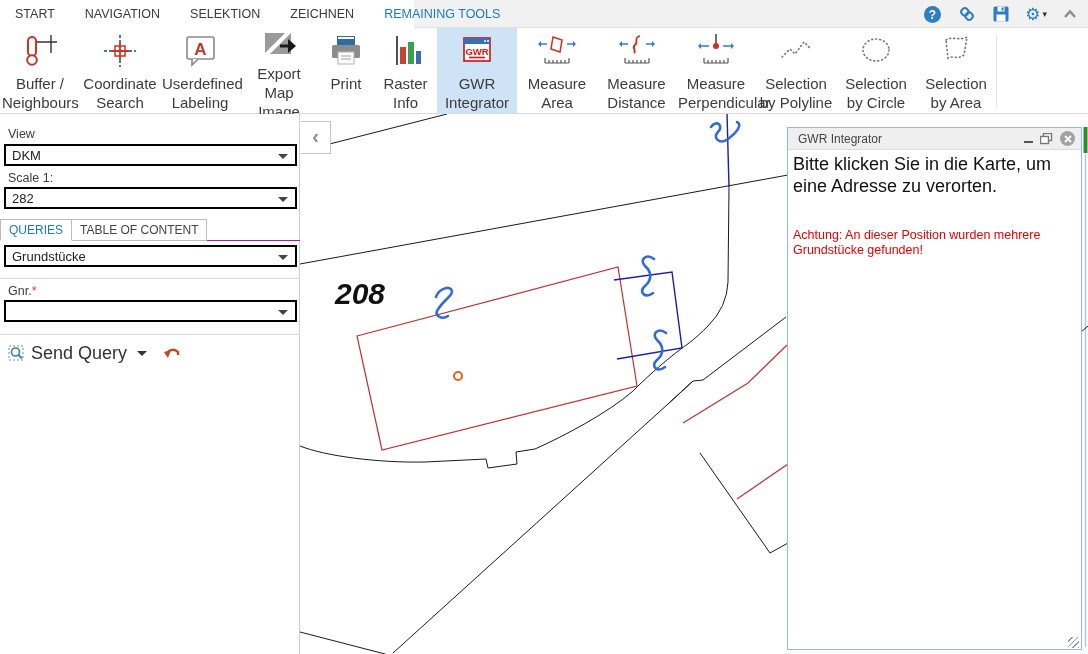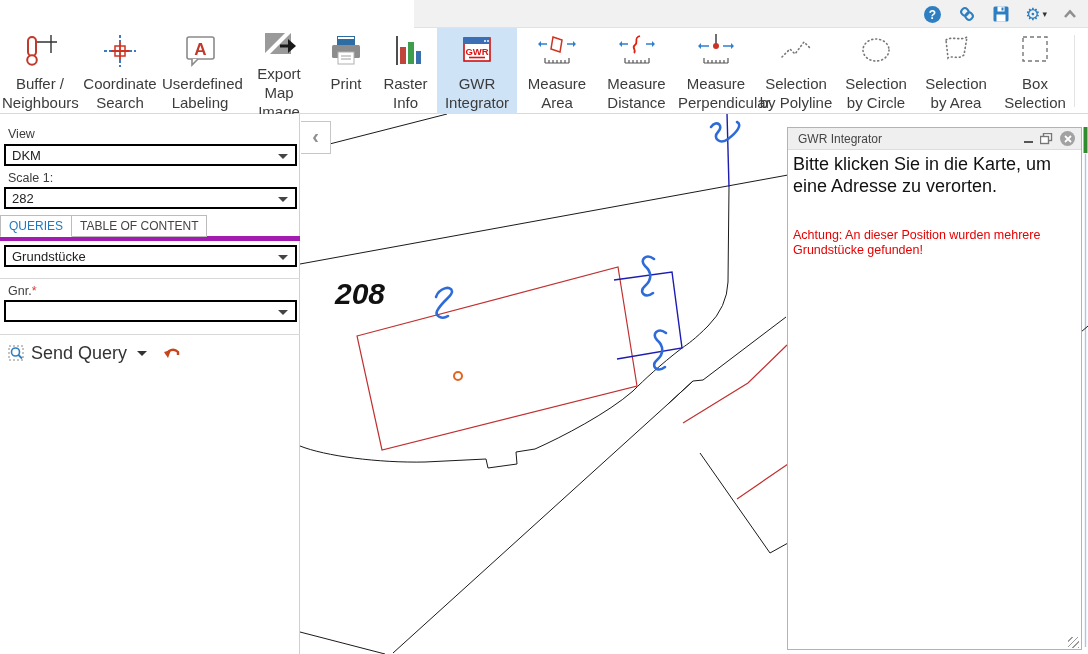--- a/index.html
+++ b/index.html
@@ -32,21 +32,21 @@
   .sidebar { position:absolute; left:0; top:114px; width:300px; height:540px; background:#fff;
              border-right:1px solid #d0d0d0; }
   .fldlabel { position:absolute; left:8px; font-size:12.5px; color:#3d3d3d; }
   .selectbox { position:absolute; left:4px; width:293px; height:22px; background:#fff;
                border:2px solid #000000; font-size:13px; color:#222; line-height:20px;
                padding-left:6px; cursor:default; }
   .selectbox .caret { position:absolute; right:7px; top:8px; width:0; height:0;
                border-left:5px solid transparent; border-right:5px solid transparent;
                border-top:5px solid #444; }
   .tabstrip { position:absolute; left:0; top:106px; width:300px; height:21px;
-              border-bottom:5px solid #a21caf; display:flex; align-items:flex-end; }
+              border-bottom:1px solid #a21caf; display:flex; align-items:flex-end; }
   .stab { font-size:12px; padding:3px 8px 3px 8px; border:1px solid #bcbcbc; border-bottom:none;
           margin-bottom:-1px; background:#fff; white-space:nowrap; cursor:default; }
   .stab.active { color:#1d7ac2; border-bottom:1px solid #fff; }
   .stab.inactive { color:#444; border-left:none; border-bottom:1px solid #bcbcbc; }
   .divider { position:absolute; left:0; width:300px; border-top:1px solid #d8d8d8; }
   .send-row { position:absolute; left:8px; top:227px; height:24px; display:flex; align-items:center; }
   .send-label { font-size:18px; color:#333; margin-left:6px; }
   .send-caret { width:0; height:0; margin-left:10px; border-left:5px solid transparent;
                 border-right:5px solid transparent; border-top:5px solid #333; }
   .undo-wrap { margin-left:16px; display:flex; align-items:center; }
@@ -75,20 +75,27 @@
   .panel-msg { font-size:18px; color:#111; line-height:1.2; }
   .panel-warning { font-size:12.5px; color:#e60000; line-height:1.2; margin-top:31px; }
   .resize-grip { position:absolute; right:2px; bottom:2px; width:11px; height:11px;
      background:repeating-linear-gradient(315deg, #9a9a9a 0 1px, transparent 1px 4px); }
 </style>
 </head>
 <body>
 
 <div class="menubar">
   <div class="menubar-gray"></div>
+  <div class="menu-tabs">
+    <span class="menu-tab">START</span>
+    <span class="menu-tab">NAVIGATION</span>
+    <span class="menu-tab">SELEKTION</span>
+    <span class="menu-tab">ZEICHNEN</span>
+    <span class="menu-tab active">REMAINING TOOLS</span>
+  </div>
   <div class="menu-icons">
     <svg width="19" height="19">
       <circle cx="9.5" cy="9.5" r="8.5" fill="#2e7fc1"></circle>
       <text x="9.5" y="14" text-anchor="middle" font-size="12" font-weight="bold" fill="#fff">?</text>
     </svg>
     <svg width="20" height="20">
       <g transform="rotate(45 10 10)" fill="none" stroke="#2e7fc1" stroke-width="2">
         <rect x="3.5" y="6.5" width="7" height="7" rx="3"></rect>
         <rect x="9.5" y="6.5" width="7" height="7" rx="3"></rect>
       </g>
@@ -253,28 +260,20 @@
 
   <div class="tool">
     <div class="tico">
       <svg width="36" height="36" viewBox="0 0 36 36">
         <path d="M8,7 C13,3 23,8 29,4 L26,22 C20,27 13,22 10,25 Z" fill="none" stroke="#777" stroke-width="1.6" stroke-dasharray="1,3" stroke-linecap="round"></path>
       </svg>
     </div>
     <div class="tlabel">Selection by Area</div>
   </div>
 
-  <div class="tool w78">
-    <div class="tico">
-      <svg width="36" height="36" viewBox="0 0 36 36">
-        <rect x="6" y="4" width="24" height="24" fill="none" stroke="#777" stroke-width="1.4" stroke-dasharray="4,3"></rect>
-      </svg>
-    </div>
-    <div class="tlabel">Box Selection</div>
-  </div>
 
   <div class="ribbon-sep"></div>
 </div>
 
 <div class="sidebar">
   <div class="fldlabel" style="top:13px">View</div>
   <div class="selectbox" style="top:30px">
     <span>DKM</span>
     <span class="caret"></span>
   </div>

